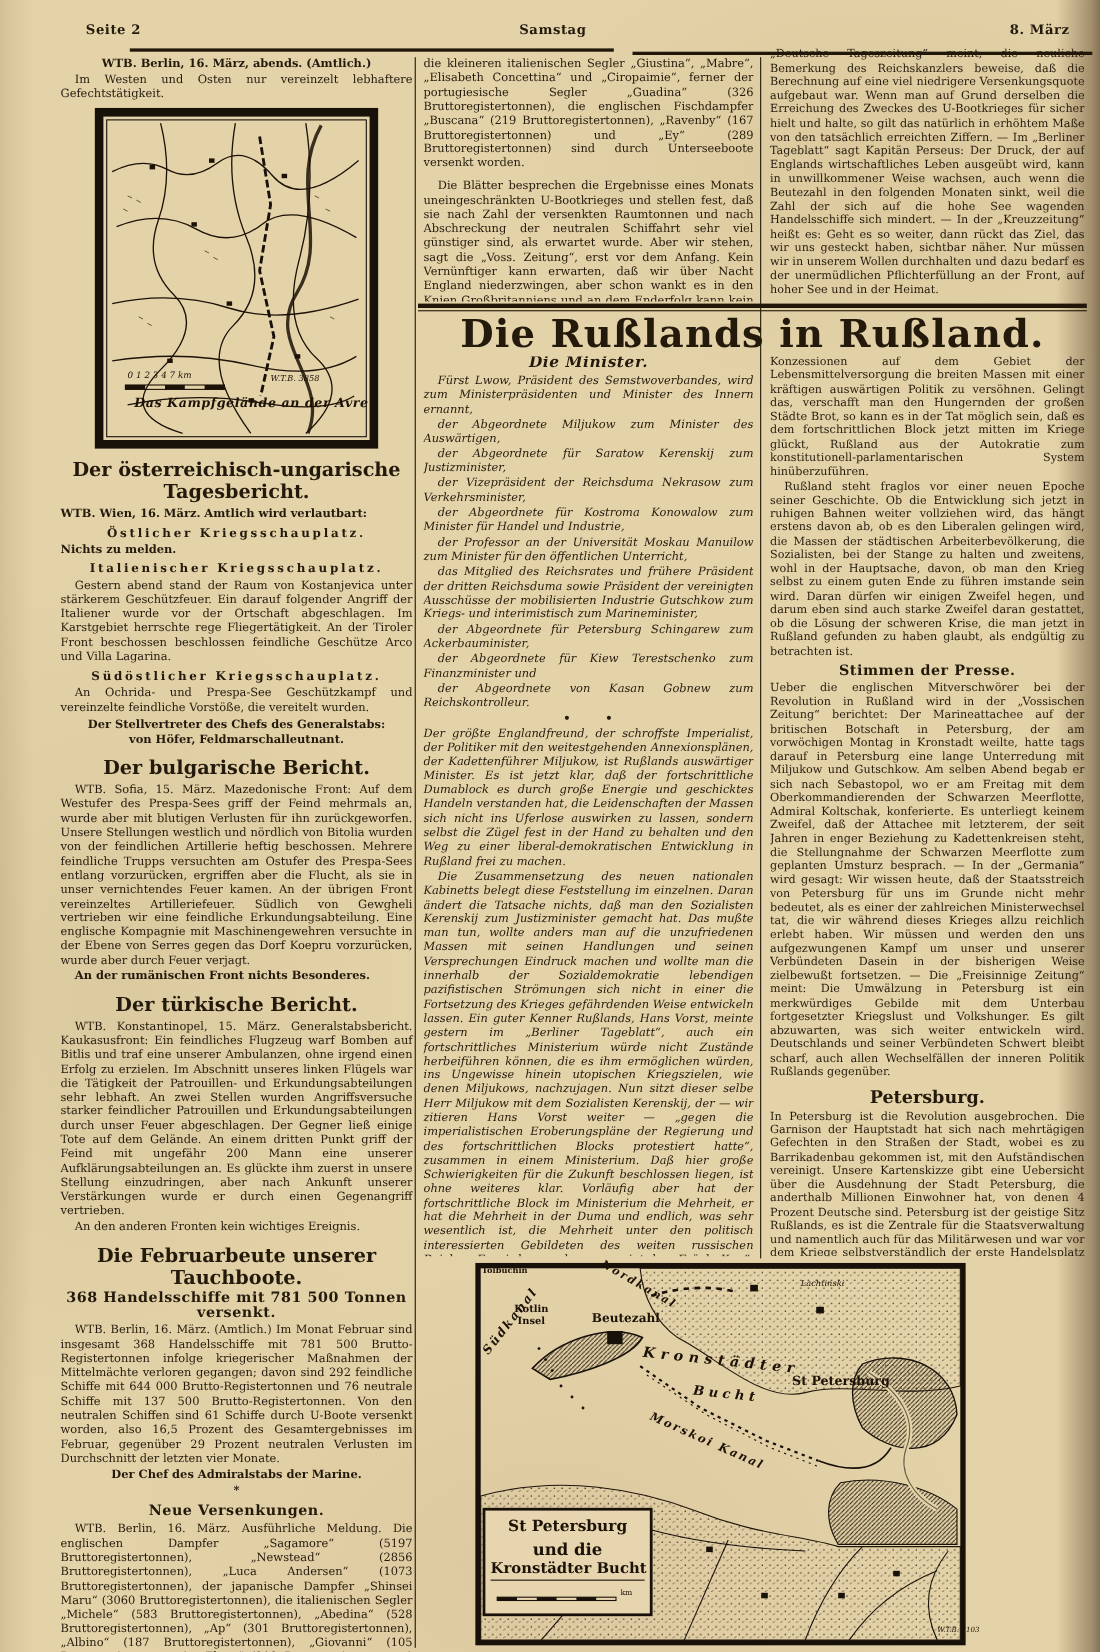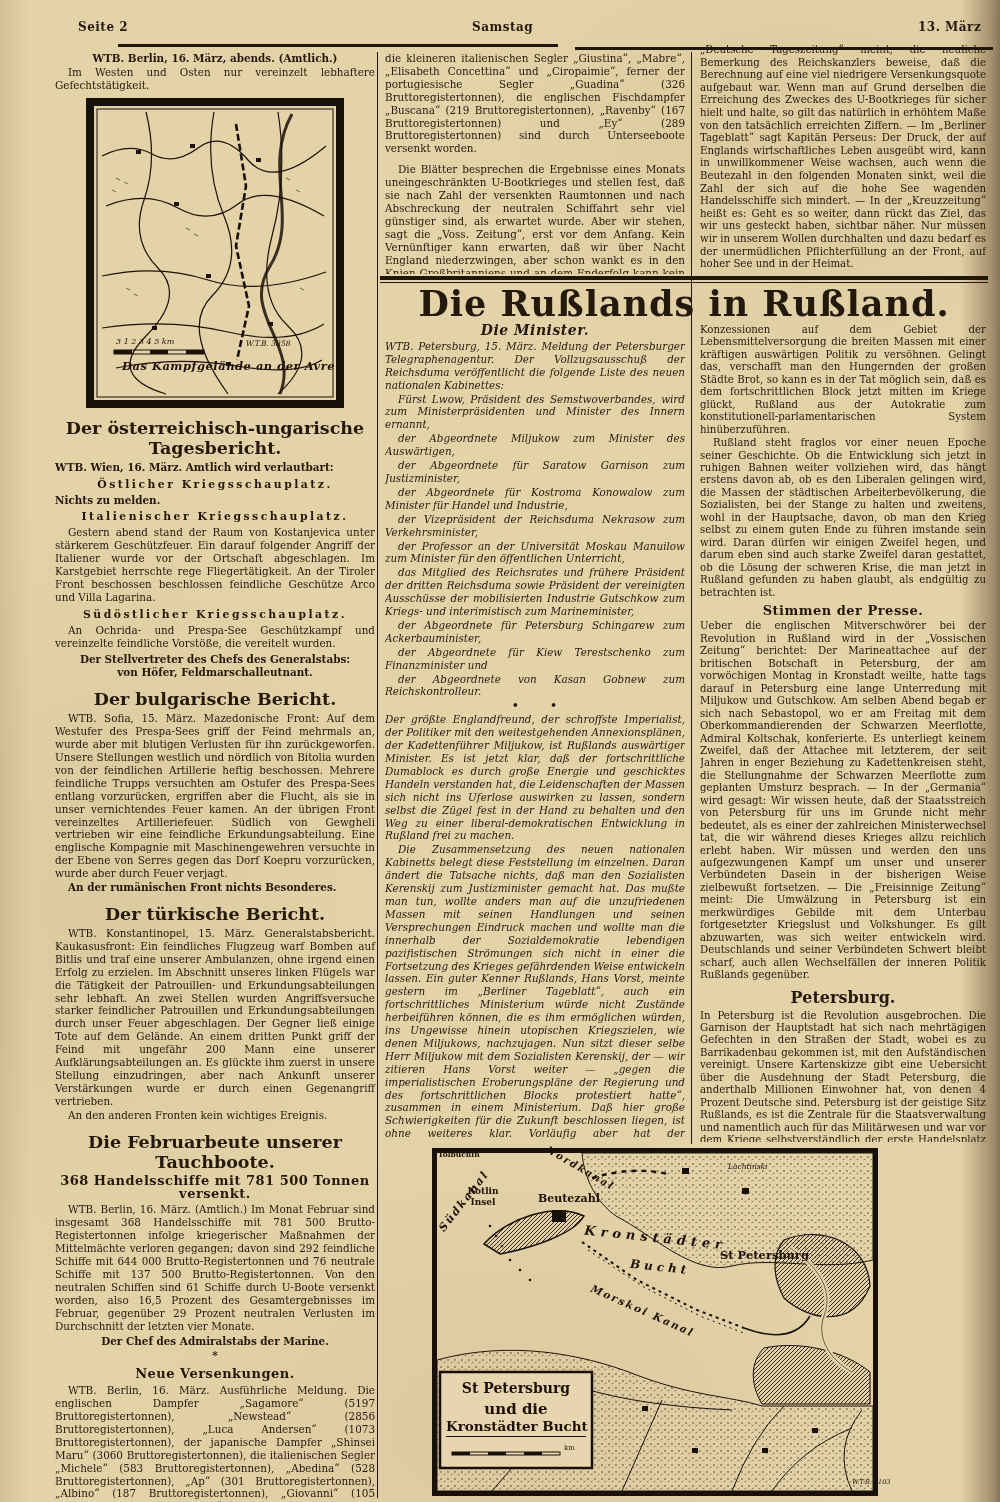--- a/index.html
+++ b/index.html
@@ -32,21 +32,21 @@
   .minister{margin:0 0 1px;}
 </style>
 </head>
 <body>
 
 <div class="paper"></div>
 
 <div>
   <span class="hdr" style="left:78px;">Seite 2</span>
   <span class="hdr" style="left:472px;">Samstag</span>
-  <span class="hdr" style="left:918px;">13. März</span>
+  <span class="hdr" style="left:918px;">8. März</span>
   <div class="hairline" style="top:44px;left:118px;width:440px;height:3px;"></div>
   <div class="hairline" style="top:47px;left:575px;width:418px;height:3px;"></div>
 </div>
 
 <div class="hairline" style="top:52px;left:377px;width:1px;height:1446px;"></div>
 <div class="hairline" style="top:52px;left:691px;width:1px;height:1092px;"></div>
 
 <div class="col" style="left:55px;top:52px;width:320px;">
   <p class="ni ctr bold">WTB. Berlin, 16. März, abends. (Amtlich.)</p>
   <p>Im Westen und Osten nur vereinzelt lebhaftere Gefechtstätigkeit.</p>
@@ -78,21 +78,21 @@
           <rect x="140" y="264" width="5" height="4"></rect>
       </g>
       <g stroke="#1c1207" stroke-width=".6">
         <path d="M30 80 l4 2 M38 84 l4 2 M26 92 l4 2 M200 80 l4 2 M210 92 l4 2 M40 190 l4 2 M48 196 l4 2 M214 190 l4 2 M100 130 l4 2 M108 136 l4 2"></path>
       </g>
       <rect x="28" y="252" width="90" height="4" fill="none" stroke="#1c1207" stroke-width="1"></rect>
       <rect x="28" y="252" width="18" height="4" fill="#1c1207"></rect>
         <rect x="64" y="252" width="18" height="4" fill="#1c1207"></rect>
         <rect x="100" y="252" width="18" height="4" fill="#1c1207"></rect>
     </svg>
-    <span class="maplabel" style="left:30px;top:238px;font-size:8px;font-style:italic;">3 1 2 3 4 5 km</span>
+    <span class="maplabel" style="left:30px;top:238px;font-size:8px;font-style:italic;">0 1 2 3 4 7 km</span>
     <span class="maplabel" style="left:160px;top:240px;font-size:7.5px;font-style:italic;">W.T.B. 3858</span>
     <span class="maplabel" style="left:36px;top:262px;font-size:11.5px;font-style:italic;font-weight:bold;letter-spacing:.5px;">Das Kampfgelände an der Avre</span>
   </div>
 
   <h2 class="sec">Der österreichisch-ungarische Tagesbericht.</h2>
   <p class="ni bold">WTB. Wien, 16. März.  Amtlich wird verlautbart:</p>
   <h3 class="subsec">Östlicher Kriegsschauplatz.</h3>
   <p class="ni bold">Nichts zu melden.</p>
   <h3 class="subsec">Italienischer Kriegsschauplatz.</h3>
   <p>Gestern abend stand der Raum von Kostanjevica unter stärkerem Geschützfeuer. Ein darauf folgender Angriff der Italiener wurde vor der Ortschaft abgeschlagen. Im Karstgebiet herrschte rege Fliegertätigkeit. An der Tiroler Front beschossen beschlossen feindliche Geschütze Arco und Villa Lagarina.</p>
@@ -127,26 +127,25 @@
   <p class="ni">„Deutsche Tageszeitung“ meint, die neuliche Bemerkung des Reichskanzlers beweise, daß die Berechnung auf eine viel niedrigere Versenkungsquote aufgebaut war. Wenn man auf Grund derselben die Erreichung des Zweckes des U-Bootkrieges für sicher hielt und halte, so gilt das natürlich in erhöhtem Maße von den tatsächlich erreichten Ziffern. — Im „Berliner Tageblatt“ sagt Kapitän Perseus: Der Druck, der auf Englands wirtschaftliches Leben ausgeübt wird, kann in unwillkommener Weise wachsen, auch wenn die Beutezahl in den folgenden Monaten sinkt, weil die Zahl der sich auf die hohe See wagenden Handelsschiffe sich mindert. — In der „Kreuzzeitung“ heißt es: Geht es so weiter, dann rückt das Ziel, das wir uns gesteckt haben, sichtbar näher. Nur müssen wir in unserem Wollen durchhalten und dazu bedarf es der unermüdlichen Pflichterfüllung an der Front, auf hoher See und in der Heimat.</p>
 </div>
 
 <div class="hairline" style="top:276px;left:380px;width:608px;height:4px;"></div>
 <div class="hairline" style="top:282px;left:380px;width:608px;height:1px;"></div>
 
 <div class="headline">Die Rußlands in Rußland.</div>
 
 <div class="col" style="left:385px;top:324px;width:300px;height:818px;overflow:hidden;font-style:italic;">
   <h3 class="subsec2" style="margin-top:0;font-size:14px;">Die Minister.</h3>
-  <p class="ni">WTB. Petersburg, 15. März. Meldung der Petersburger Telegraphenagentur. Der Vollzugsausschuß der Reichsduma veröffentlicht die folgende Liste des neuen nationalen Kabinettes:</p>
   <p class="minister">Fürst Lwow, Präsident des Semstwoverbandes, wird zum Ministerpräsidenten und Minister des Innern ernannt,</p>
   <p class="minister">der Abgeordnete Miljukow zum Minister des Auswärtigen,</p>
-  <p class="minister">der Abgeordnete für Saratow Garnison zum Justizminister,</p>
+  <p class="minister">der Abgeordnete für Saratow Kerenskij zum Justizminister,</p>
+  <p class="minister">der Vizepräsident der Reichsduma Nekrasow zum Verkehrsminister,</p>
   <p class="minister">der Abgeordnete für Kostroma Konowalow zum Minister für Handel und Industrie,</p>
-  <p class="minister">der Vizepräsident der Reichsduma Nekrasow zum Verkehrsminister,</p>
   <p class="minister">der Professor an der Universität Moskau Manuilow zum Minister für den öffentlichen Unterricht,</p>
   <p class="minister">das Mitglied des Reichsrates und frühere Präsident der dritten Reichsduma sowie Präsident der vereinigten Ausschüsse der mobilisierten Industrie Gutschkow zum Kriegs- und interimistisch zum Marineminister,</p>
   <p class="minister">der Abgeordnete für Petersburg Schingarew zum Ackerbauminister,</p>
   <p class="minister">der Abgeordnete für Kiew Terestschenko zum Finanzminister und</p>
   <p class="minister">der Abgeordnete von Kasan Gobnew zum Reichskontrolleur.</p>
   <p class="sep">•      •</p>
   <p class="ni">Der größte Englandfreund, der schroffste Imperialist, der Politiker mit den weitestgehenden Annexionsplänen, der Kadettenführer Miljukow, ist Rußlands auswärtiger Minister. Es ist jetzt klar, daß der fortschrittliche Dumablock es durch große Energie und geschicktes Handeln verstanden hat, die Leidenschaften der Massen sich nicht ins Uferlose auswirken zu lassen, sondern selbst die Zügel fest in der Hand zu behalten und den Weg zu einer liberal-demokratischen Entwicklung in Rußland frei zu machen.</p>
   <p>Die Zusammensetzung des neuen nationalen Kabinetts belegt diese Feststellung im einzelnen. Daran ändert die Tatsache nichts, daß man den Sozialisten Kerenskij zum Justizminister gemacht hat. Das mußte man tun, wollte anders man auf die unzufriedenen Massen mit seinen Handlungen und seinen Versprechungen Eindruck machen und wollte man die innerhalb der Sozialdemokratie lebendigen pazifistischen Strömungen sich nicht in einer die Fortsetzung des Krieges gefährdenden Weise entwickeln lassen. Ein guter Kenner Rußlands, Hans Vorst, meinte gestern im „Berliner Tageblatt“, auch ein fortschrittliches Ministerium würde nicht Zustände herbeiführen können, die es ihm ermöglichen würden, ins Ungewisse hinein utopischen Kriegszielen, wie denen Miljukows, nachzujagen. Nun sitzt dieser selbe Herr Miljukow mit dem Sozialisten Kerenskij, der — wir zitieren Hans Vorst weiter — „gegen die imperialistischen Eroberungspläne der Regierung und des fortschrittlichen Blocks protestiert hatte“, zusammen in einem Ministerium. Daß hier große Schwierigkeiten für die Zukunft beschlossen liegen, ist ohne weiteres klar. Vorläufig aber hat der fortschrittliche Block im Ministerium die Mehrheit, er hat die Mehrheit in der Duma und endlich, was sehr wesentlich ist, die Mehrheit unter den politisch interessierten Gebildeten des weiten russischen Reiches. Er wird versuchen, so meint der „Fränk. Kur.“, durch starke</p>
 </div>
 

